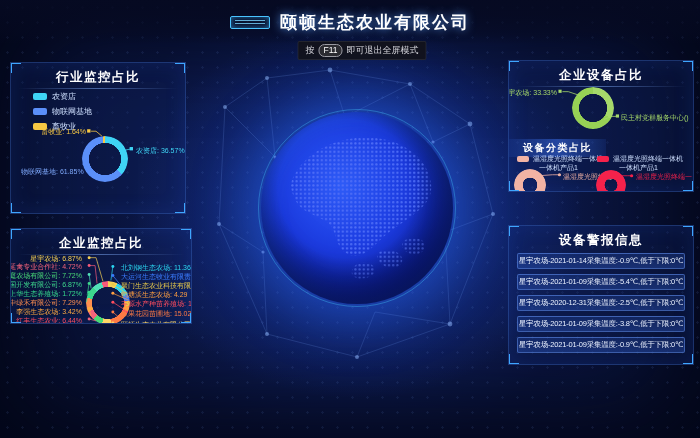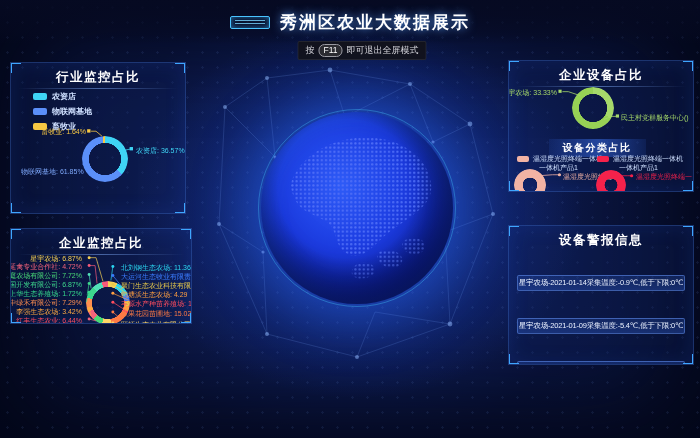--- a/index.html
+++ b/index.html
@@ -40,35 +40,35 @@
   .c.bl{left:-1px;bottom:-1px;border-left:2px solid #3ea6ff;border-bottom:2px solid #3ea6ff;}
   .c.br{right:-1px;bottom:-1px;border-right:2px solid #3ea6ff;border-bottom:2px solid #3ea6ff;}
   .ptitle{position:absolute;top:6px;left:0;right:0;margin:0;text-align:center;font-size:12.5px;font-weight:bold;color:#fff;letter-spacing:1.5px;}
   .divider{position:absolute;left:7px;right:7px;top:25px;height:1px;
     background:linear-gradient(90deg,rgba(80,140,255,0),rgba(130,175,255,.5),rgba(80,140,255,0));}
   .donut{position:absolute;border-radius:50%;
     -webkit-mask:radial-gradient(circle closest-side, transparent var(--in,66%), #000 calc(var(--in,66%) + 2%));
             mask:radial-gradient(circle closest-side, transparent var(--in,66%), #000 calc(var(--in,66%) + 2%));
     filter:drop-shadow(0 0 3px rgba(60,130,255,.35));}
   .legend{position:absolute;left:22px;top:28px;display:flex;flex-direction:column;gap:4px;}
-  .lrow{display:flex;align-items:center;gap:5px;font-size:8px;color:#cfe0ff;cursor:pointer;font-weight:bold;}
+  .lrow{display:flex;align-items:center;gap:5px;font-size:8px;color:#cfe0ff;cursor:pointer;}
   .sw{width:14px;height:7px;border-radius:2px;display:inline-block;}
   .clabel{position:absolute;font-size:7px;white-space:nowrap;}
   .lbl-l{position:absolute;right:109px;text-align:right;font-size:7px;white-space:nowrap;}
   .lbl-r{position:absolute;left:110px;font-size:7px;white-space:nowrap;}
   .lines{position:absolute;inset:0;pointer-events:none;}
-  .subhead{position:absolute;top:76px;left:0;right:8px;text-align:center;}
+  .subhead{position:absolute;top:76px;left:0;right:8px;text-align:left;}
   .subhead span{display:inline-block;background:linear-gradient(90deg,rgba(40,90,205,.15),rgba(52,100,215,.6),rgba(40,90,205,.15));
     padding:2px 14px;font-size:10px;font-weight:bold;color:#fff;letter-spacing:1.5px;}
   .cg-row{position:absolute;display:flex;align-items:center;gap:4px;font-size:7px;color:#cfe0ff;}
   .sw2{width:12px;height:6px;border-radius:2px;display:inline-block;}
   .alarm-list{position:absolute;left:8px;right:8px;top:27px;display:flex;flex-direction:column;gap:5px;}
   .alarm-row{height:14px;line-height:14px;text-align:center;font-size:7.5px;color:#eaf1ff;letter-spacing:-.2px;
     background:linear-gradient(180deg, rgba(44,84,182,.26), rgba(44,84,182,.44));
-    border:1px solid rgba(110,160,255,.45);border-radius:2px;white-space:nowrap;overflow:hidden;margin-top:22px;}
+    border:1px solid rgba(110,160,255,.45);border-radius:2px;white-space:nowrap;overflow:hidden;}
 </style>
 </head>
 <body>
 
 <div class="stage">
   <div class="bg-glow"></div>
   <div class="bg-grid"></div>
 
   <svg class="constellation" viewBox="0 0 310 320">
     <g stroke="rgba(130,170,255,.26)" stroke-width="0.7" fill="none">
@@ -116,21 +116,21 @@
       <path fill="url(#dotp)" opacity=".85" d="M96,152 C104,148 114,152 114,158 C114,164 104,168 96,166 C88,164 90,156 96,152 Z"></path>
       <circle cx="96" cy="96" r="96" fill="url(#shade)"></circle>
     </svg>
   </div>
 
   <header>
     <div class="brand">
         <i></i>
         <i></i>
       </div>
-    <h1>秀洲区农业大数据展示</h1>
+    <h1>颐顿生态农业有限公司</h1>
   </header>
   <div class="tooltip">
     <span>按</span>
     <span class="keycap">F11</span>
     <span>即可退出全屏模式</span>
   </div>
 
   <section class="panel" style="left:10px;top:62px;width:176px;height:152px;">
     <span class="c tl"></span>
       <span class="c tr"></span>
@@ -275,16 +275,18 @@
 
   <section class="panel" style="left:508px;top:225px;width:186px;height:140px;">
     <span class="c tl"></span>
       <span class="c tr"></span>
     <span class="c bl"></span>
       <span class="c br"></span>
     <h2 class="ptitle">设备警报信息</h2>
     <div class="alarm-list">
       <div class="alarm-row">星宇农场-2021-01-14采集温度:-0.9℃,低于下限:0℃</div>
       <div class="alarm-row">星宇农场-2021-01-09采集温度:-5.4℃,低于下限:0℃</div>
+      <div class="alarm-row">星宇农场-2020-12-31采集温度:-2.5℃,低于下限:0℃</div>
+      <div class="alarm-row">星宇农场-2021-01-09采集温度:-3.8℃,低于下限:0℃</div>
       <div class="alarm-row">星宇农场-2021-01-09采集温度:-0.9℃,低于下限:0℃</div>
     </div>
   </section>
 </div>
 
 </body></html>

